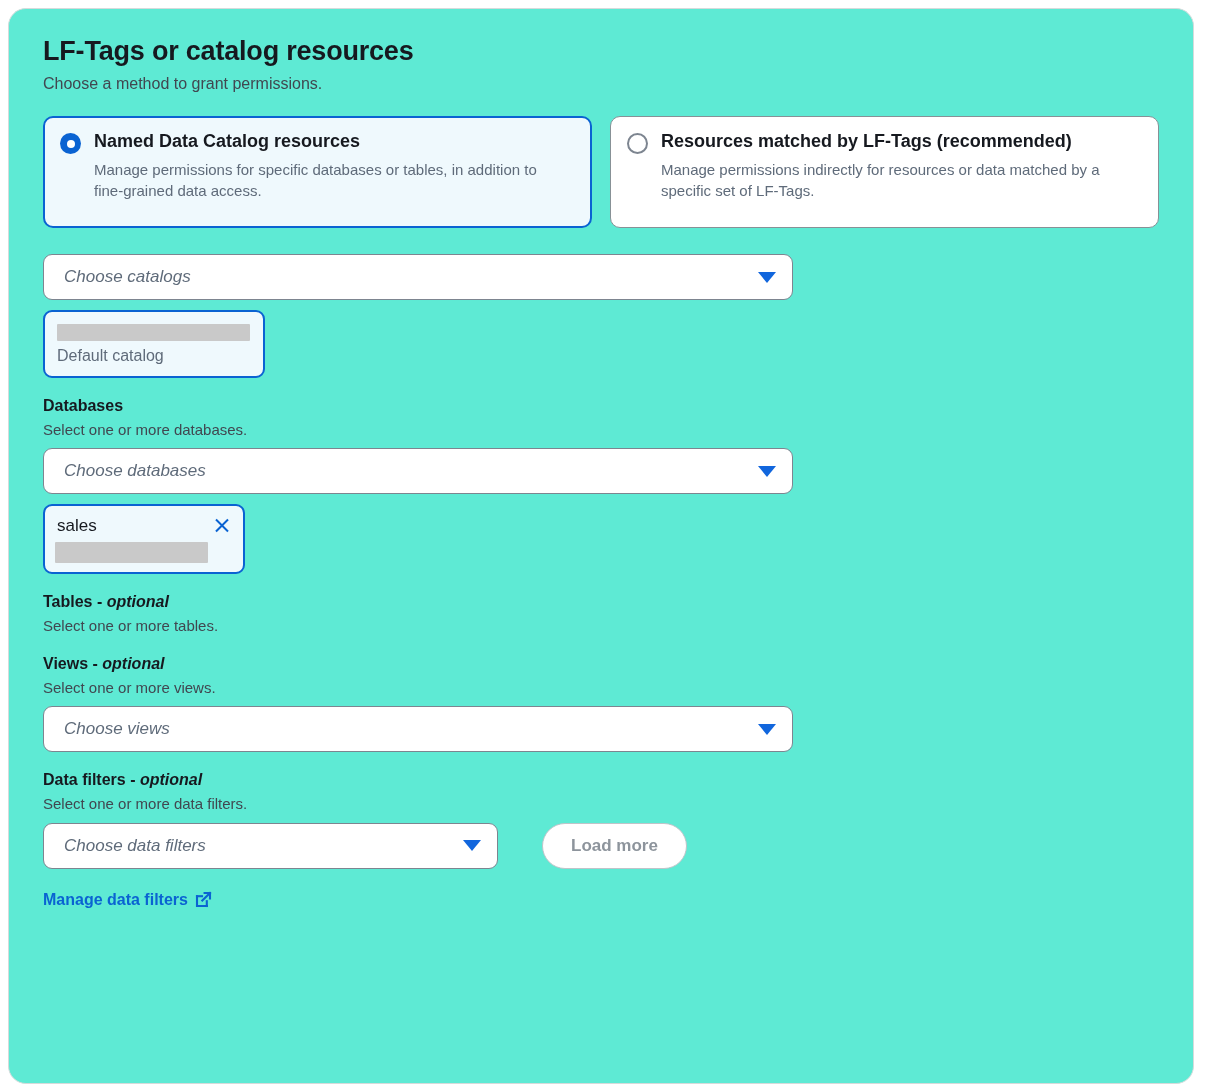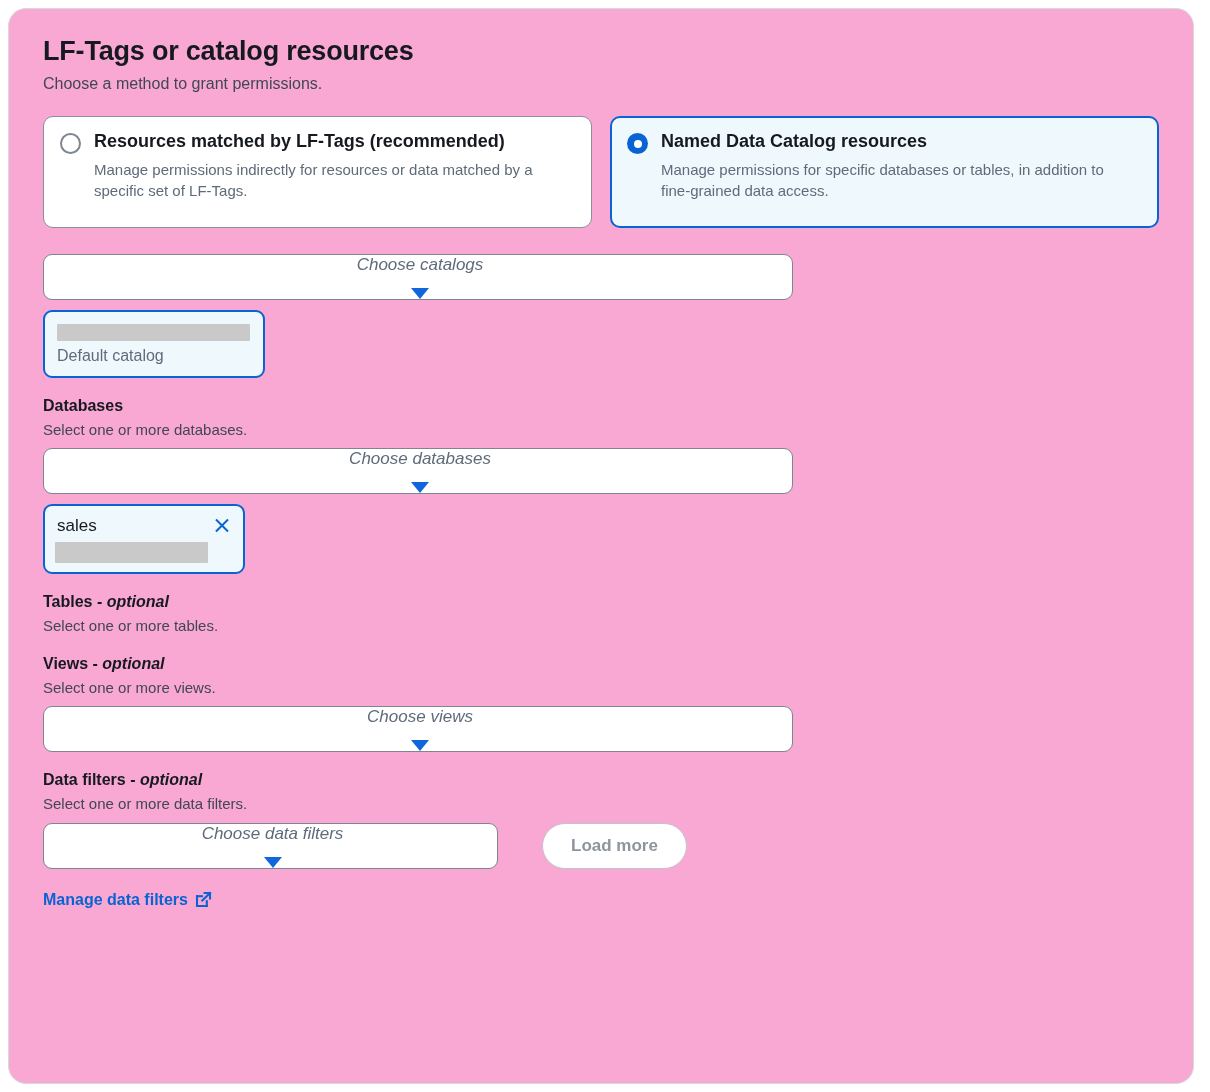--- a/index.html
+++ b/index.html
@@ -17,21 +17,21 @@
 
   .page-panel {
     position: absolute;
     left: 8px;
     top: 8px;
     width: 1186px;
     height: 1076px;
     box-sizing: border-box;
     border: 1px solid #d5dbdb;
     border-radius: 18px;
-    background: #f9a8d4;
+    background: #5eead4;
   }
 
   .panel-inner {
     padding: 26px 34px 0 34px;
   }
 
   .page-title {
     font-size: 27px;
     font-weight: bold;
     letter-spacing: -0.2px;
@@ -134,21 +134,20 @@
     box-sizing: border-box;
     width: 750px;
     height: 46px;
     border: 1px solid #7d8590;
     border-radius: 9px;
     background: #ffffff;
     display: flex;
     align-items: center;
     justify-content: space-between;
     padding: 0 16px 0 20px;
-    flex-direction: column;
   }
   .select-box.narrow { width: 455px; }
   .select-placeholder {
     font-size: 17px;
     font-style: italic;
     color: #5f6b7a;
   }
   .caret {
     width: 0;
     height: 0;
@@ -269,33 +268,33 @@
 <body>
 
 <div class="page-panel">
   <div class="panel-inner">
 
     <h1 class="page-title">LF-Tags or catalog resources</h1>
     <p class="page-subtitle">Choose a method to grant permissions.</p>
 
     <div class="radio-cards">
 
+      <div class="radio-card selected">
+        <span class="radio-mark on"></span>
+        <div class="radio-body">
+          <div class="radio-title">Named Data Catalog resources</div>
+          <div class="radio-desc">Manage permissions for specific databases or tables, in addition to fine-grained data access.</div>
+        </div>
+      </div>
+
       <div class="radio-card">
         <span class="radio-mark"></span>
         <div class="radio-body">
           <div class="radio-title">Resources matched by LF-Tags (recommended)</div>
           <div class="radio-desc">Manage permissions indirectly for resources or data matched by a specific set of LF-Tags.</div>
-        </div>
-      </div>
-
-      <div class="radio-card selected">
-        <span class="radio-mark on"></span>
-        <div class="radio-body">
-          <div class="radio-title">Named Data Catalog resources</div>
-          <div class="radio-desc">Manage permissions for specific databases or tables, in addition to fine-grained data access.</div>
         </div>
       </div>
 
     </div>
 
     <div class="field-group">
       <div class="select-box">
         <span class="select-placeholder">Choose catalogs</span>
         <span class="caret"></span>
       </div>

